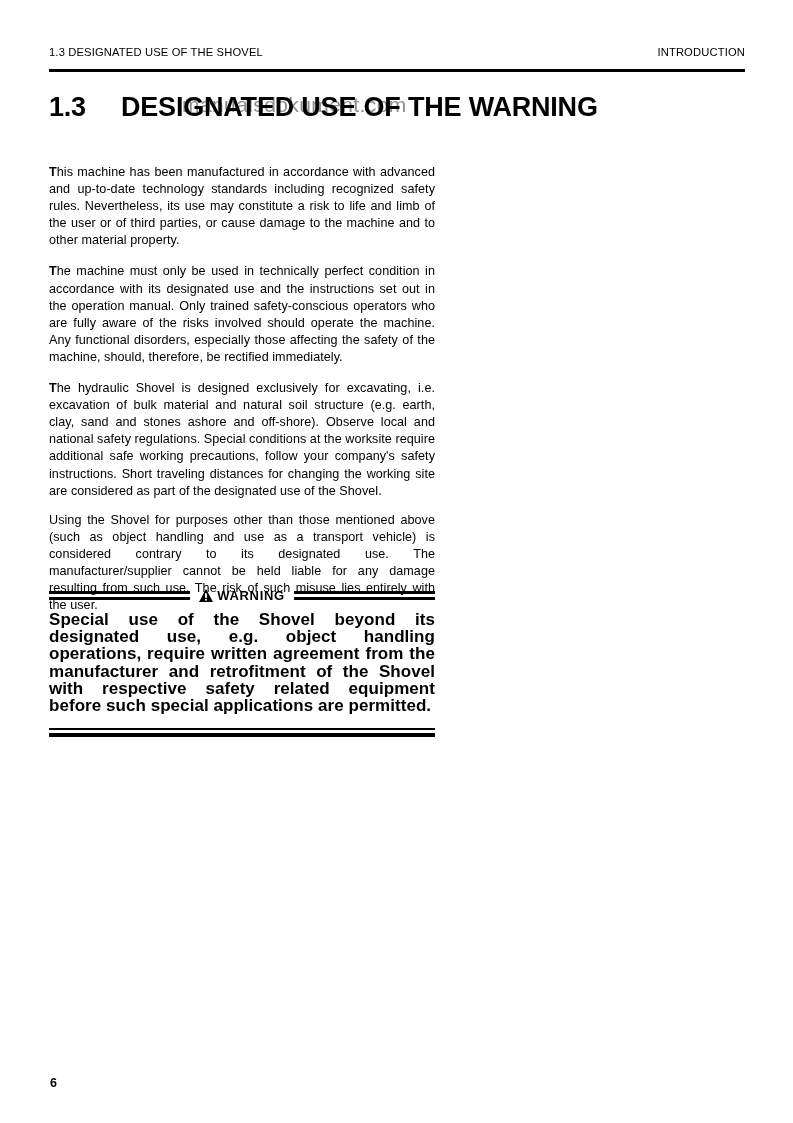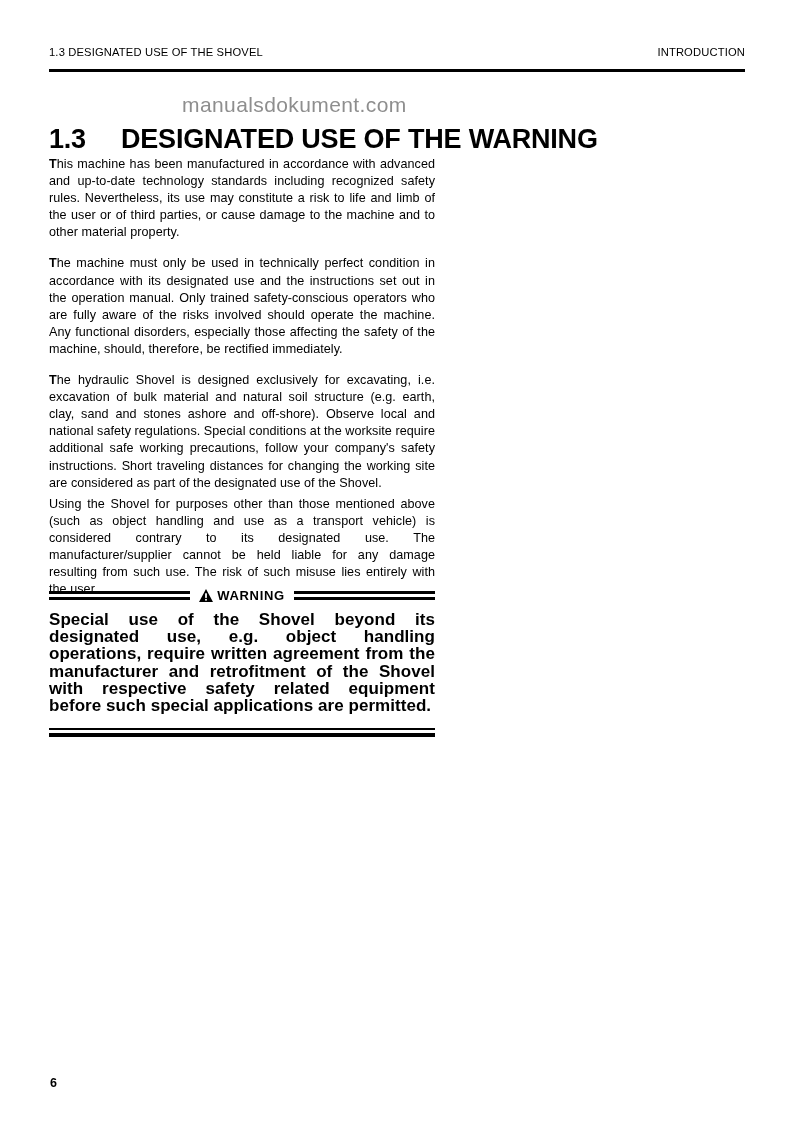--- a/index.html
+++ b/index.html
@@ -62,21 +62,20 @@
     display: block;
     white-space: nowrap;
     font-size: 27px;
     font-weight: bold;
     letter-spacing: -0.2px;
     line-height: 32px;
   }
   .title-num {
     display: inline-block;
     width: 72px;
-    margin-top: 32px;
   }
   .title-text {
     display: inline-block;
   }
   
   .watermark {
     position: absolute;
     left: 133px;
     top: 2px;
     font-size: 21px;
@@ -92,21 +91,21 @@
   .body-col {
     position: absolute;
     left: 49px;
     top: 152px;
     width: 386px;
   }
   .para {
     font-size: 12.6px;
     line-height: 17.1px;
     text-align: justify;
-    margin: 4px 0 14px 0;
+    margin: 12px 0 14px 0;
     letter-spacing: 0.05px;
   }
   .para.tight {
     margin-bottom: 0;
   }
   .para .lead {
     font-weight: bold;
   }
 
   

